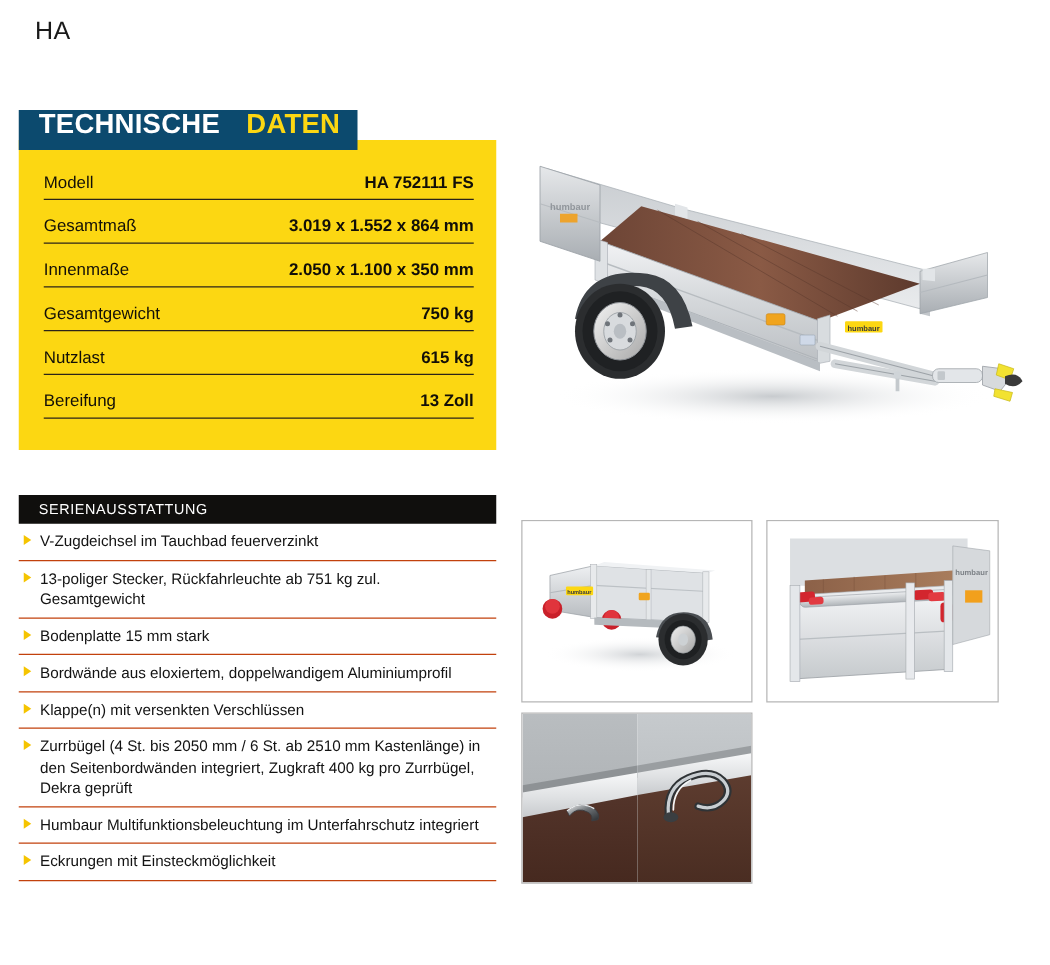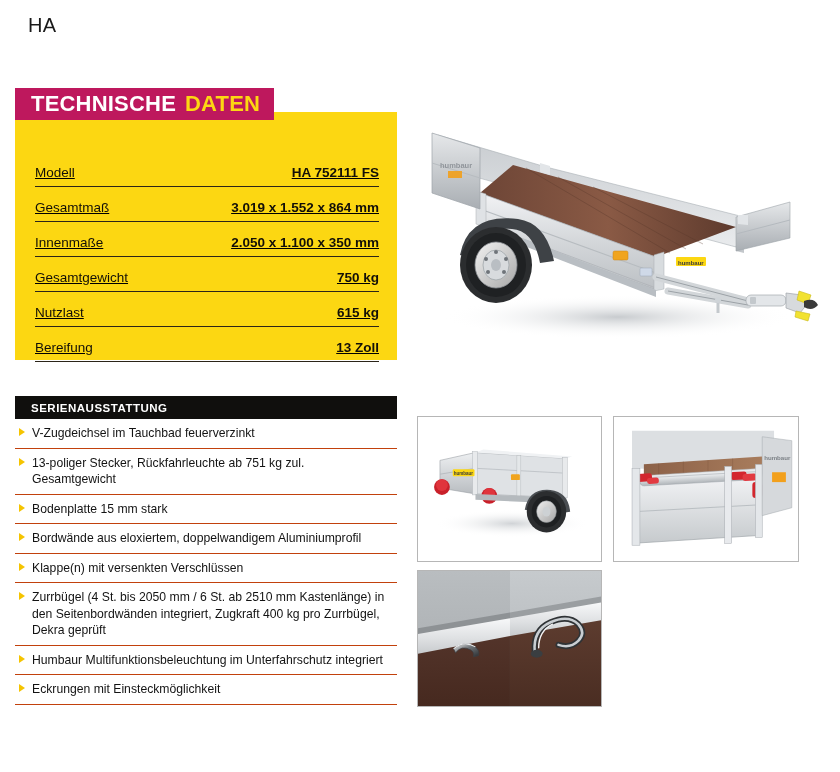--- a/index.html
+++ b/index.html
@@ -34,42 +34,40 @@
     top: 112px;
     width: 382px;
     height: 248px;
     background: #fcd712;
   }
   #tech-banner {
     position: absolute;
     left: 15px;
     top: 88px;
     height: 32px;
-    background: #be185d;
+    background: #0c4a6e;
     padding: 0 14px 0 16px;
     display: flex;
-    align-items: center;
     z-index: 3;
   }
   #tech-banner .b-word {
     font-size: 22px;
     font-weight: 700;
     letter-spacing: 0.2px;
     line-height: 22px;
   }
   #tech-banner .b-white { color: #ffffff; }
-  #tech-banner .b-yellow { color: #fcd712; margin-left: 9px; }
+  #tech-banner .b-yellow { color: #fcd712; margin-left: 21px; }
 
   #tech-table {
     position: absolute;
     left: 35px;
-    top: 152px;
+    top: 125px;
     width: 344px;
     z-index: 2;
-    text-decoration: underline;
   }
   .trow {
     display: flex;
     justify-content: space-between;
     align-items: flex-end;
     border-bottom: 1.4px solid #2b2418;
     height: 35px;
     box-sizing: border-box;
     padding-bottom: 5px;
   }
@@ -90,21 +88,21 @@
     height: 23px;
     background: #100f0d;
     display: flex;
     align-items: center;
     box-sizing: border-box;
     padding-left: 16px;
   }
   #equip-banner span {
     color: #ffffff;
     font-size: 11.5px;
-    font-weight: 700;
+    font-weight: 400;
     letter-spacing: 0.5px;
   }
 
   #equip-list {
     position: absolute;
     left: 15px;
     top: 419px;
     width: 382px;
   }
   .eitem {

